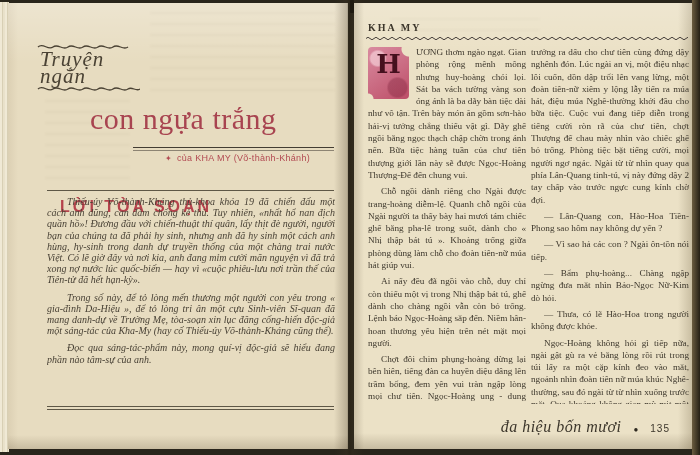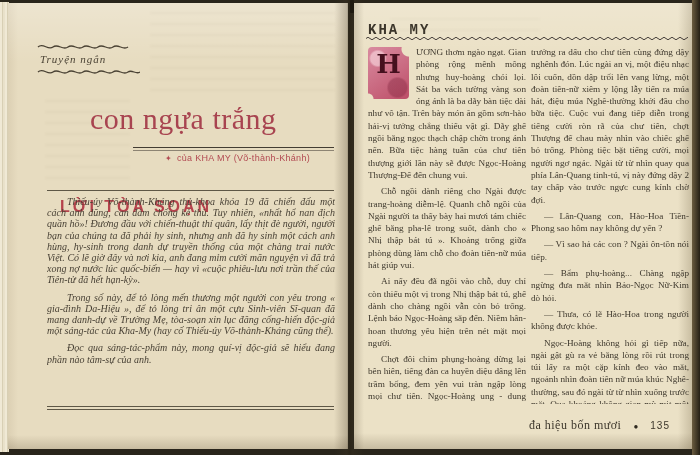--- a/index.html
+++ b/index.html
@@ -26,57 +26,57 @@
       #ebe1c6;}
   .gutter{position:absolute;left:334px;top:0;width:30px;height:455px;
     background:linear-gradient(90deg,rgba(70,58,38,0) 0%,rgba(70,58,38,.28) 42%,rgba(45,38,24,.55) 52%,rgba(70,58,38,.22) 62%,rgba(70,58,38,0) 100%);}
   .staple{position:absolute;left:350px;top:0;width:4px;height:13px;background:#1d1910;border-radius:1px;}
   .edge-right{position:absolute;left:692px;top:0;width:8px;height:455px;
     background:linear-gradient(90deg,#6b5d40,#3a3222 70%,#241f14);}
   .bleed{position:absolute;filter:blur(1.2px);opacity:.55;pointer-events:none;
     background:repeating-linear-gradient(180deg,rgba(125,108,82,.10) 0 2px,rgba(125,108,82,0) 2px 11px);}
   
   .genre{position:absolute;left:36px;top:42px;width:112px;text-align:left;}
-  .genre .txt{font-style:italic;font-size:11px;color:#4a4234;letter-spacing:1px;line-height:17px;padding:1px 0 0 4px;}
+  .genre .txt{font-style:italic;font-size:21px;color:#4a4234;letter-spacing:1px;line-height:17px;padding:1px 0 0 4px;}
   .title{position:absolute;left:90px;top:102px;width:245px;text-align:left;
     font-size:30px;color:#a84450;letter-spacing:.5px;white-space:nowrap;}
   .title-rule{position:absolute;left:133px;top:147px;width:201px;height:2px;
     border-top:1.6px solid #433d33;border-bottom:1px solid rgba(67,61,51,.55);}
   .byline{position:absolute;left:140px;top:153px;width:195px;text-align:center;
     font-family:"Liberation Sans",sans-serif;font-weight:normal;font-size:9px;color:#b24a52;letter-spacing:.3px;}
   .byline .star{font-size:8px;margin-right:5px;}
   .ed-rule-top{position:absolute;left:47px;top:190px;width:287px;border-top:1.4px solid #5e5746;}
   .ed-heading{position:absolute;left:60px;top:198px;
     font-family:"Liberation Sans",sans-serif;font-weight:bold;font-size:16px;color:#b5434c;letter-spacing:3px;}
   .editorial{position:absolute;left:47px;top:196px;width:288px;height:192px;overflow:hidden;
     font-style:italic;font-size:10px;line-height:11.2px;color:#463f33;text-align:justify;}
   .editorial p{margin:0 0 6px 0;text-indent:20px;}
   .ed-rule-bottom{position:absolute;left:47px;top:406px;width:287px;height:2px;
     border-top:1px solid #5e5746;border-bottom:1px solid #5e5746;}
   
   .rp-header{position:absolute;left:368px;top:22px;
-    font-family:Liberation Mono, monospace;font-size:14px;font-weight:bold;color:#3c362b;letter-spacing:2px;}
+    font-family:Liberation Serif, serif;font-size:10px;font-weight:bold;color:#3c362b;letter-spacing:2px;}
   .rp-wave{position:absolute;left:366px;top:35px;}
   .col{position:absolute;top:46px;width:158px;height:358px;overflow:hidden;
     font-size:9.2px;line-height:12.3px;color:#3e382d;text-align:justify;}
   .col-1{left:368px;}
   .col-2{left:531px;}
   .col p{margin:0 0 4px 0;text-indent:13px;}
   .col p.no-indent{text-indent:0;}
   .dropcap{float:left;width:41px;height:52px;margin:1px 7px 2px 0;position:relative;border-radius:4px;
     background:
       radial-gradient(circle at 100% 4%, #ebe1c6 0 7px, rgba(235,225,198,0) 8px),
       radial-gradient(circle at 0% 100%, #ebe1c6 0 5px, rgba(235,225,198,0) 6px),
       radial-gradient(circle at 24% 22%, rgba(255,230,235,.55) 0 7px, rgba(255,230,235,0) 9px),
       radial-gradient(circle at 72% 78%, rgba(120,30,55,.35) 0 9px, rgba(120,30,55,0) 11px),
       linear-gradient(145deg,#d98ba0,#bd4f68);}
   .dropcap span{position:absolute;left:0;right:0;top:11px;text-align:center;
     font-family:"DejaVu Serif",serif;font-weight:bold;font-size:26px;color:#45101e;}
   .footer{position:absolute;left:470px;top:418px;width:200px;display:flex;justify-content:flex-end;align-items:baseline;gap:12px;}
-  .footer .journal{font-size:12px;color:#3c362b;letter-spacing:.5px;}
+  .footer .journal{font-style:italic;font-size:16px;color:#3c362b;letter-spacing:.5px;}
   .footer .dot{font-size:8px;color:#2f2a20;}
   .footer .pageno{font-family:"Liberation Sans",sans-serif;font-size:10px;color:#3c362b;letter-spacing:1px;}
   svg.squiggle{display:block;}
 </style>
 </head>
 <body>
 
 <div class="page-stack"></div>
 <div class="page page-left"></div>
 <div class="page page-right"></div>

